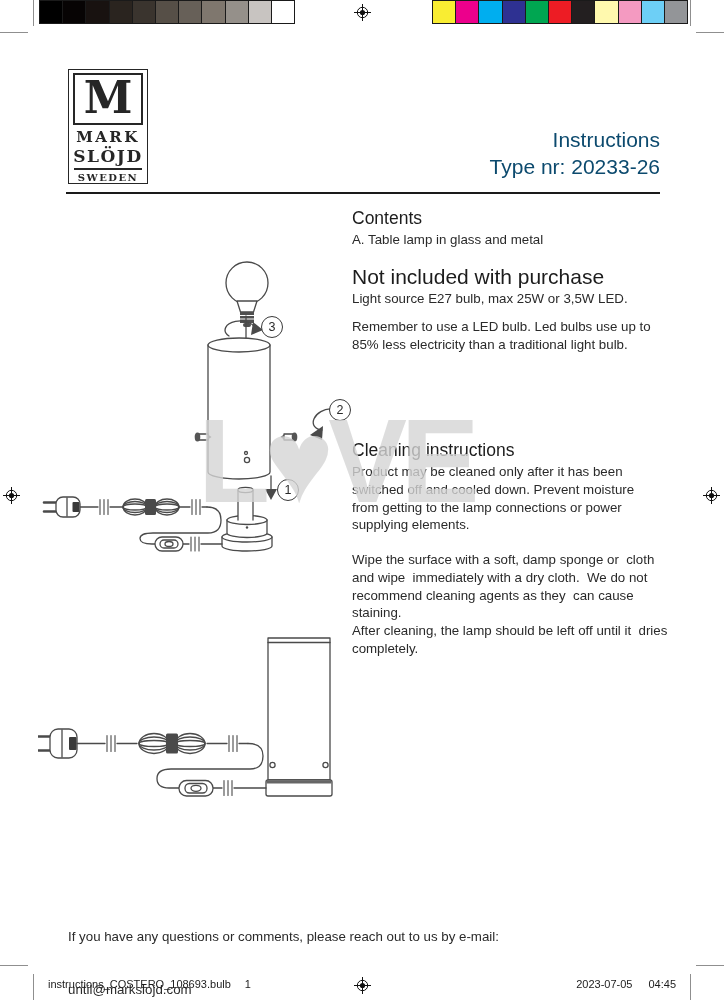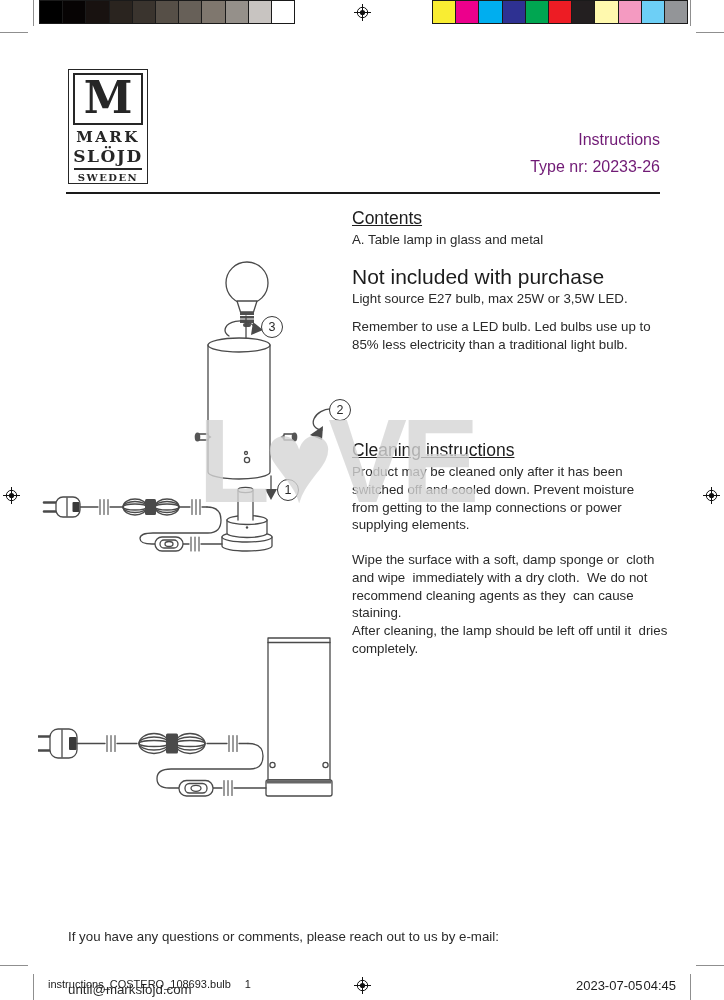--- a/index.html
+++ b/index.html
@@ -22,41 +22,41 @@
   .logo{position:absolute;left:68px;top:69px;width:70px;height:107px;border:1.5px solid #262626;
         padding:3px 4px;box-sizing:content-box;text-align:center;
         font-family:"DejaVu Serif","Liberation Serif",serif;font-weight:bold;color:#262626;}
   .logo-mbox{border:2px solid #262626;height:48px;line-height:46px;font-size:44px;overflow:hidden;}
   .logo-mark{font-size:15px;letter-spacing:2.5px;margin-top:3px;}
   .logo-slojd{font-size:17px;letter-spacing:1.5px;}
   .logo-div{height:2px;background:#262626;margin:2px 1px;}
   .logo-sweden{font-size:10px;letter-spacing:1.5px;margin-top:1px;}
 
   
-  .doc-title{position:absolute;right:64px;top:126px;text-align:right;font-size:16px;line-height:27px;color:#701a75;}
+  .doc-title{position:absolute;right:64px;top:126px;text-align:right;font-size:21px;line-height:27px;color:#0c4a6e;}
   .rule{position:absolute;left:66px;top:192px;width:594px;height:2px;background:#1a1a1a;}
-  .h-small{font-size:17.5px;color:#1c1c1c;text-decoration:underline;}
+  .h-small{font-size:17.5px;color:#1c1c1c;}
   .h-large{font-size:21px;color:#1c1c1c;}
   .body-text{font-size:13.3px;line-height:1.34;color:#2a2a2a;white-space:pre-wrap;}
   .col{left:352px;}
 
   
   .step-circle{position:absolute;width:20px;height:20px;border:1.6px solid #3a3a3a;border-radius:50%;
                background:#fff;display:flex;align-items:center;justify-content:center;
                font-size:12.5px;color:#2a2a2a;z-index:3;}
 
   
   .wm{position:absolute;z-index:6;pointer-events:none;font-weight:bold;
       color:rgba(212,212,212,0.80);line-height:1;}
   .wm-love{left:198px;top:402px;font-size:118px;letter-spacing:-6px;}
   .wm-lighting{left:322px;top:486px;font-size:72px;}
 
   
   .footer-left{position:absolute;left:48px;top:978px;font-size:11px;color:#1c1c1c;display:flex;gap:14px;}
-  .footer-right{position:absolute;right:48px;top:978px;font-size:13px;color:#1c1c1c;display:flex;gap:1px;}
+  .footer-right{position:absolute;right:48px;top:978px;font-size:11px;color:#1c1c1c;display:flex;gap:16px;}
 
   svg{position:absolute;display:block;}
   .z2{z-index:2;}
 </style>
 </head>
 <body>
 
 <div class="page">
 
   <div class="cal-bar bar-gray">

